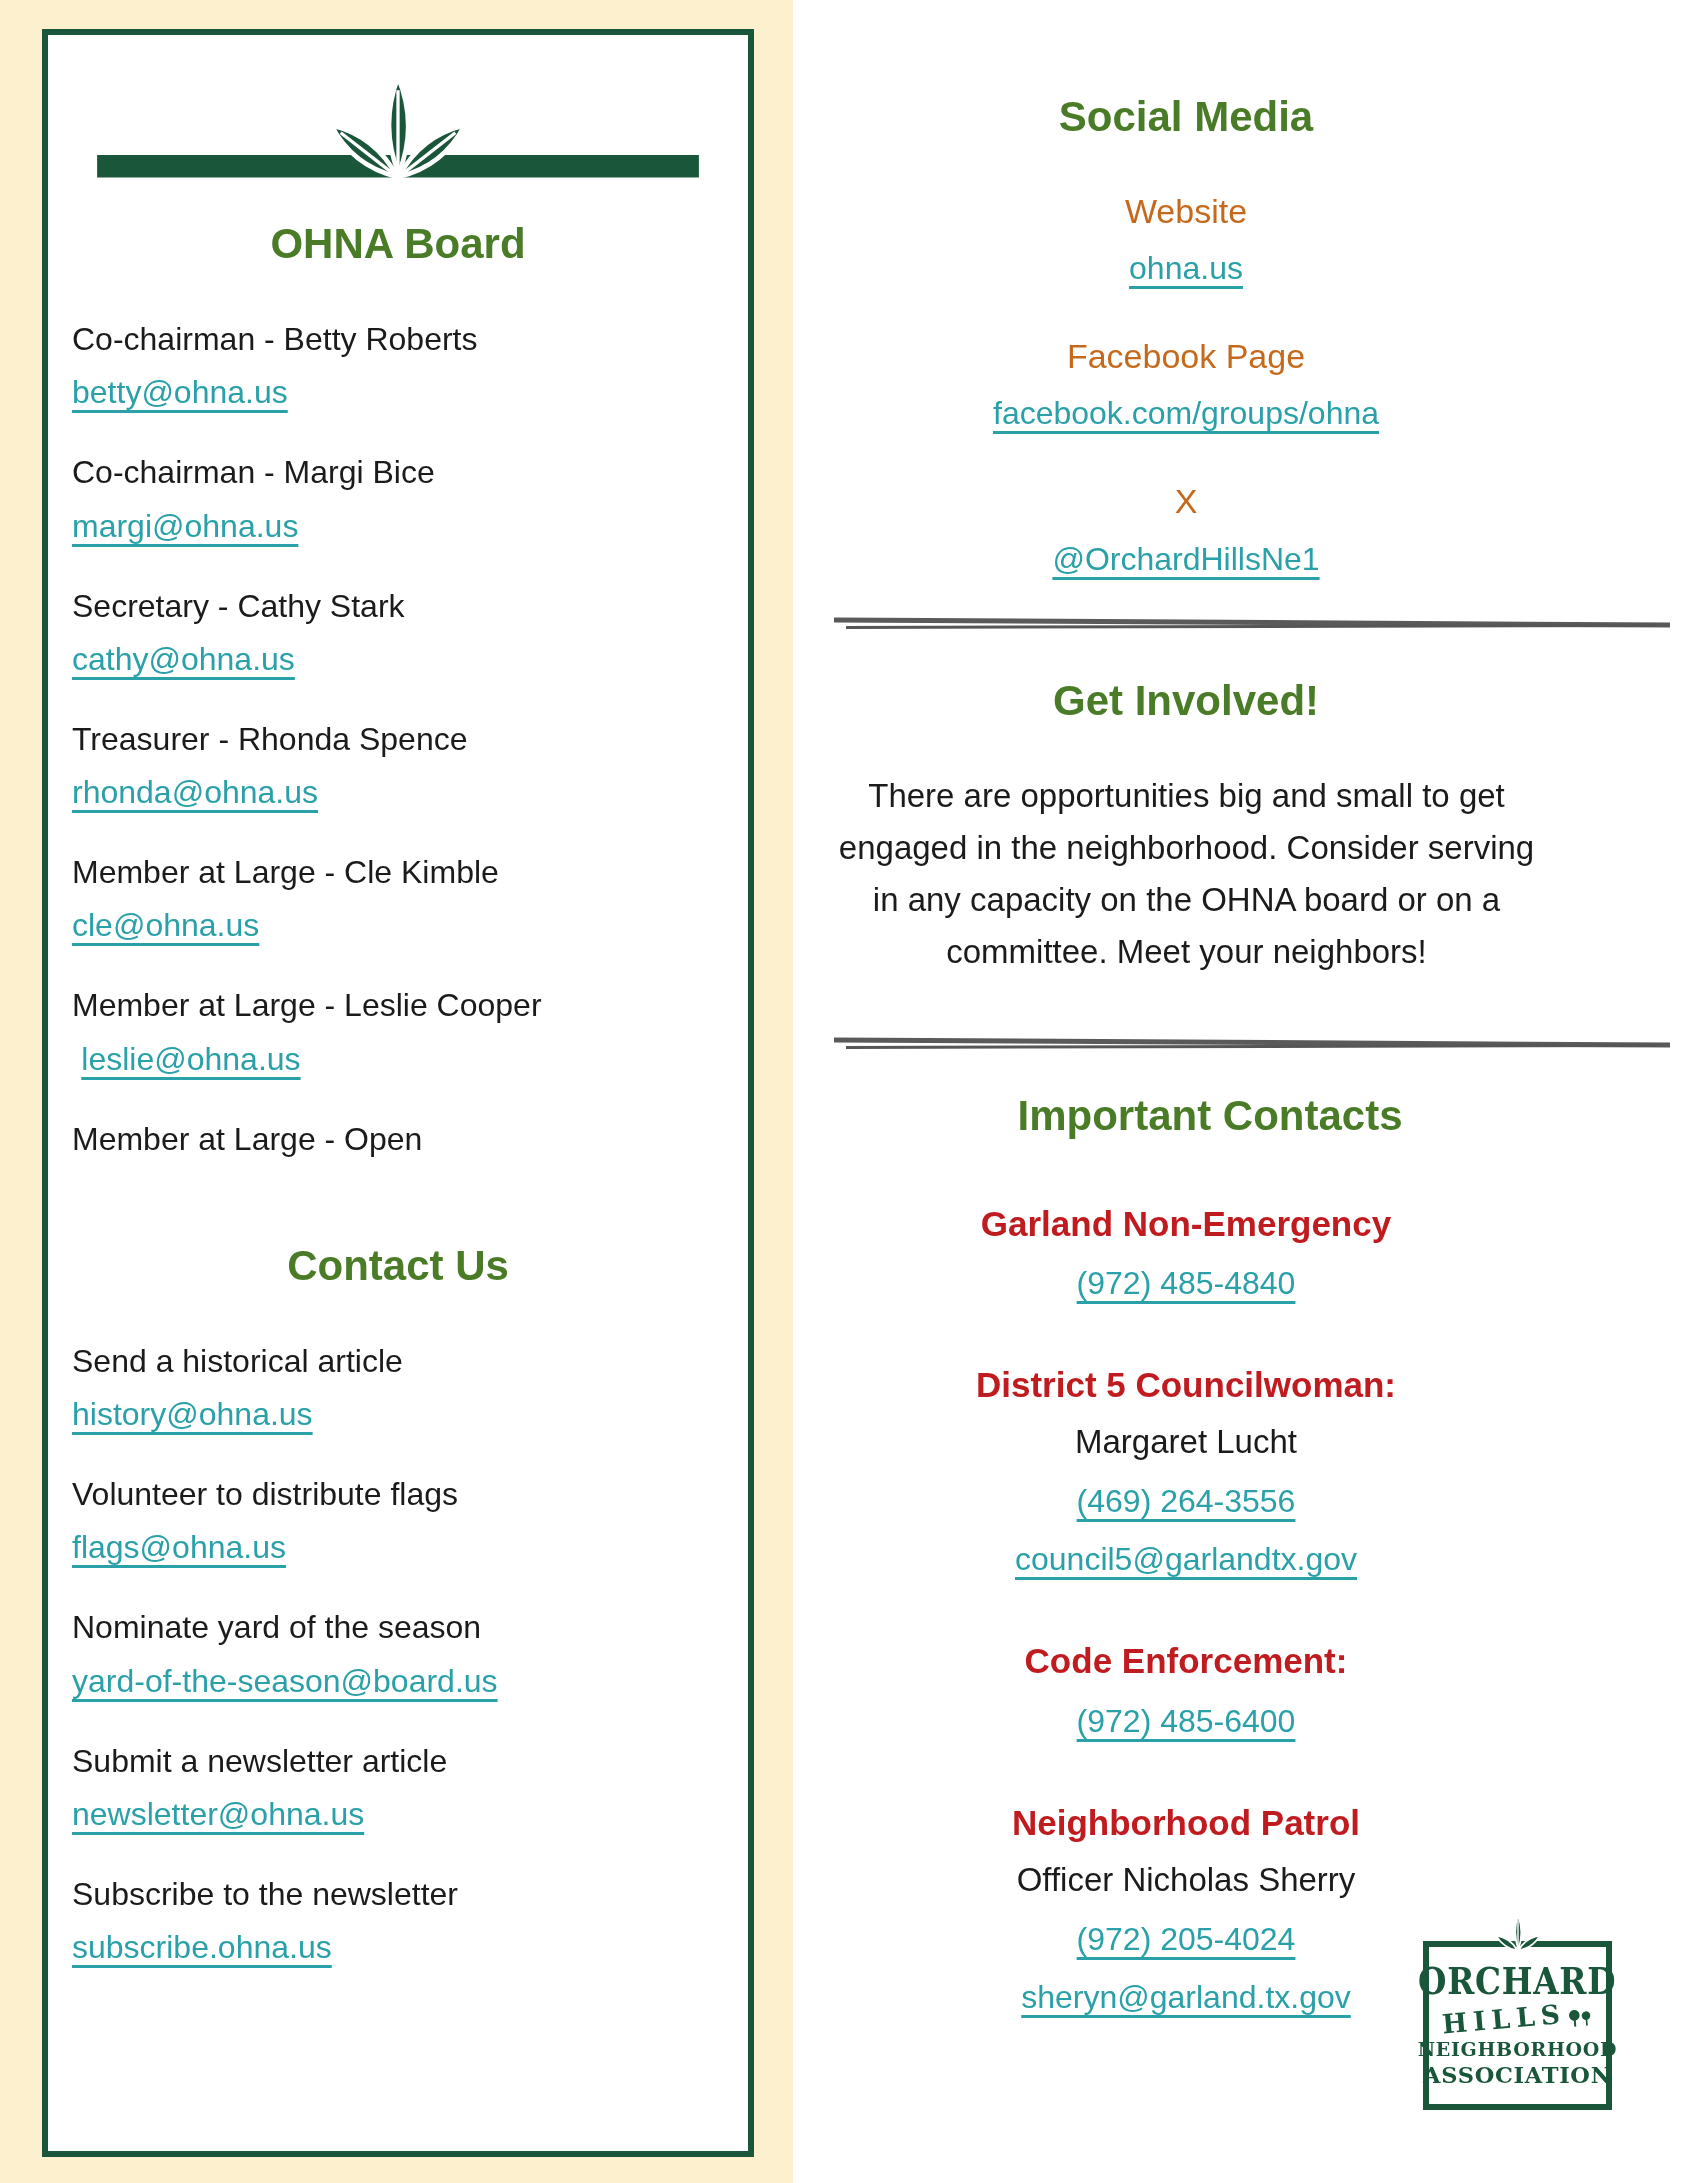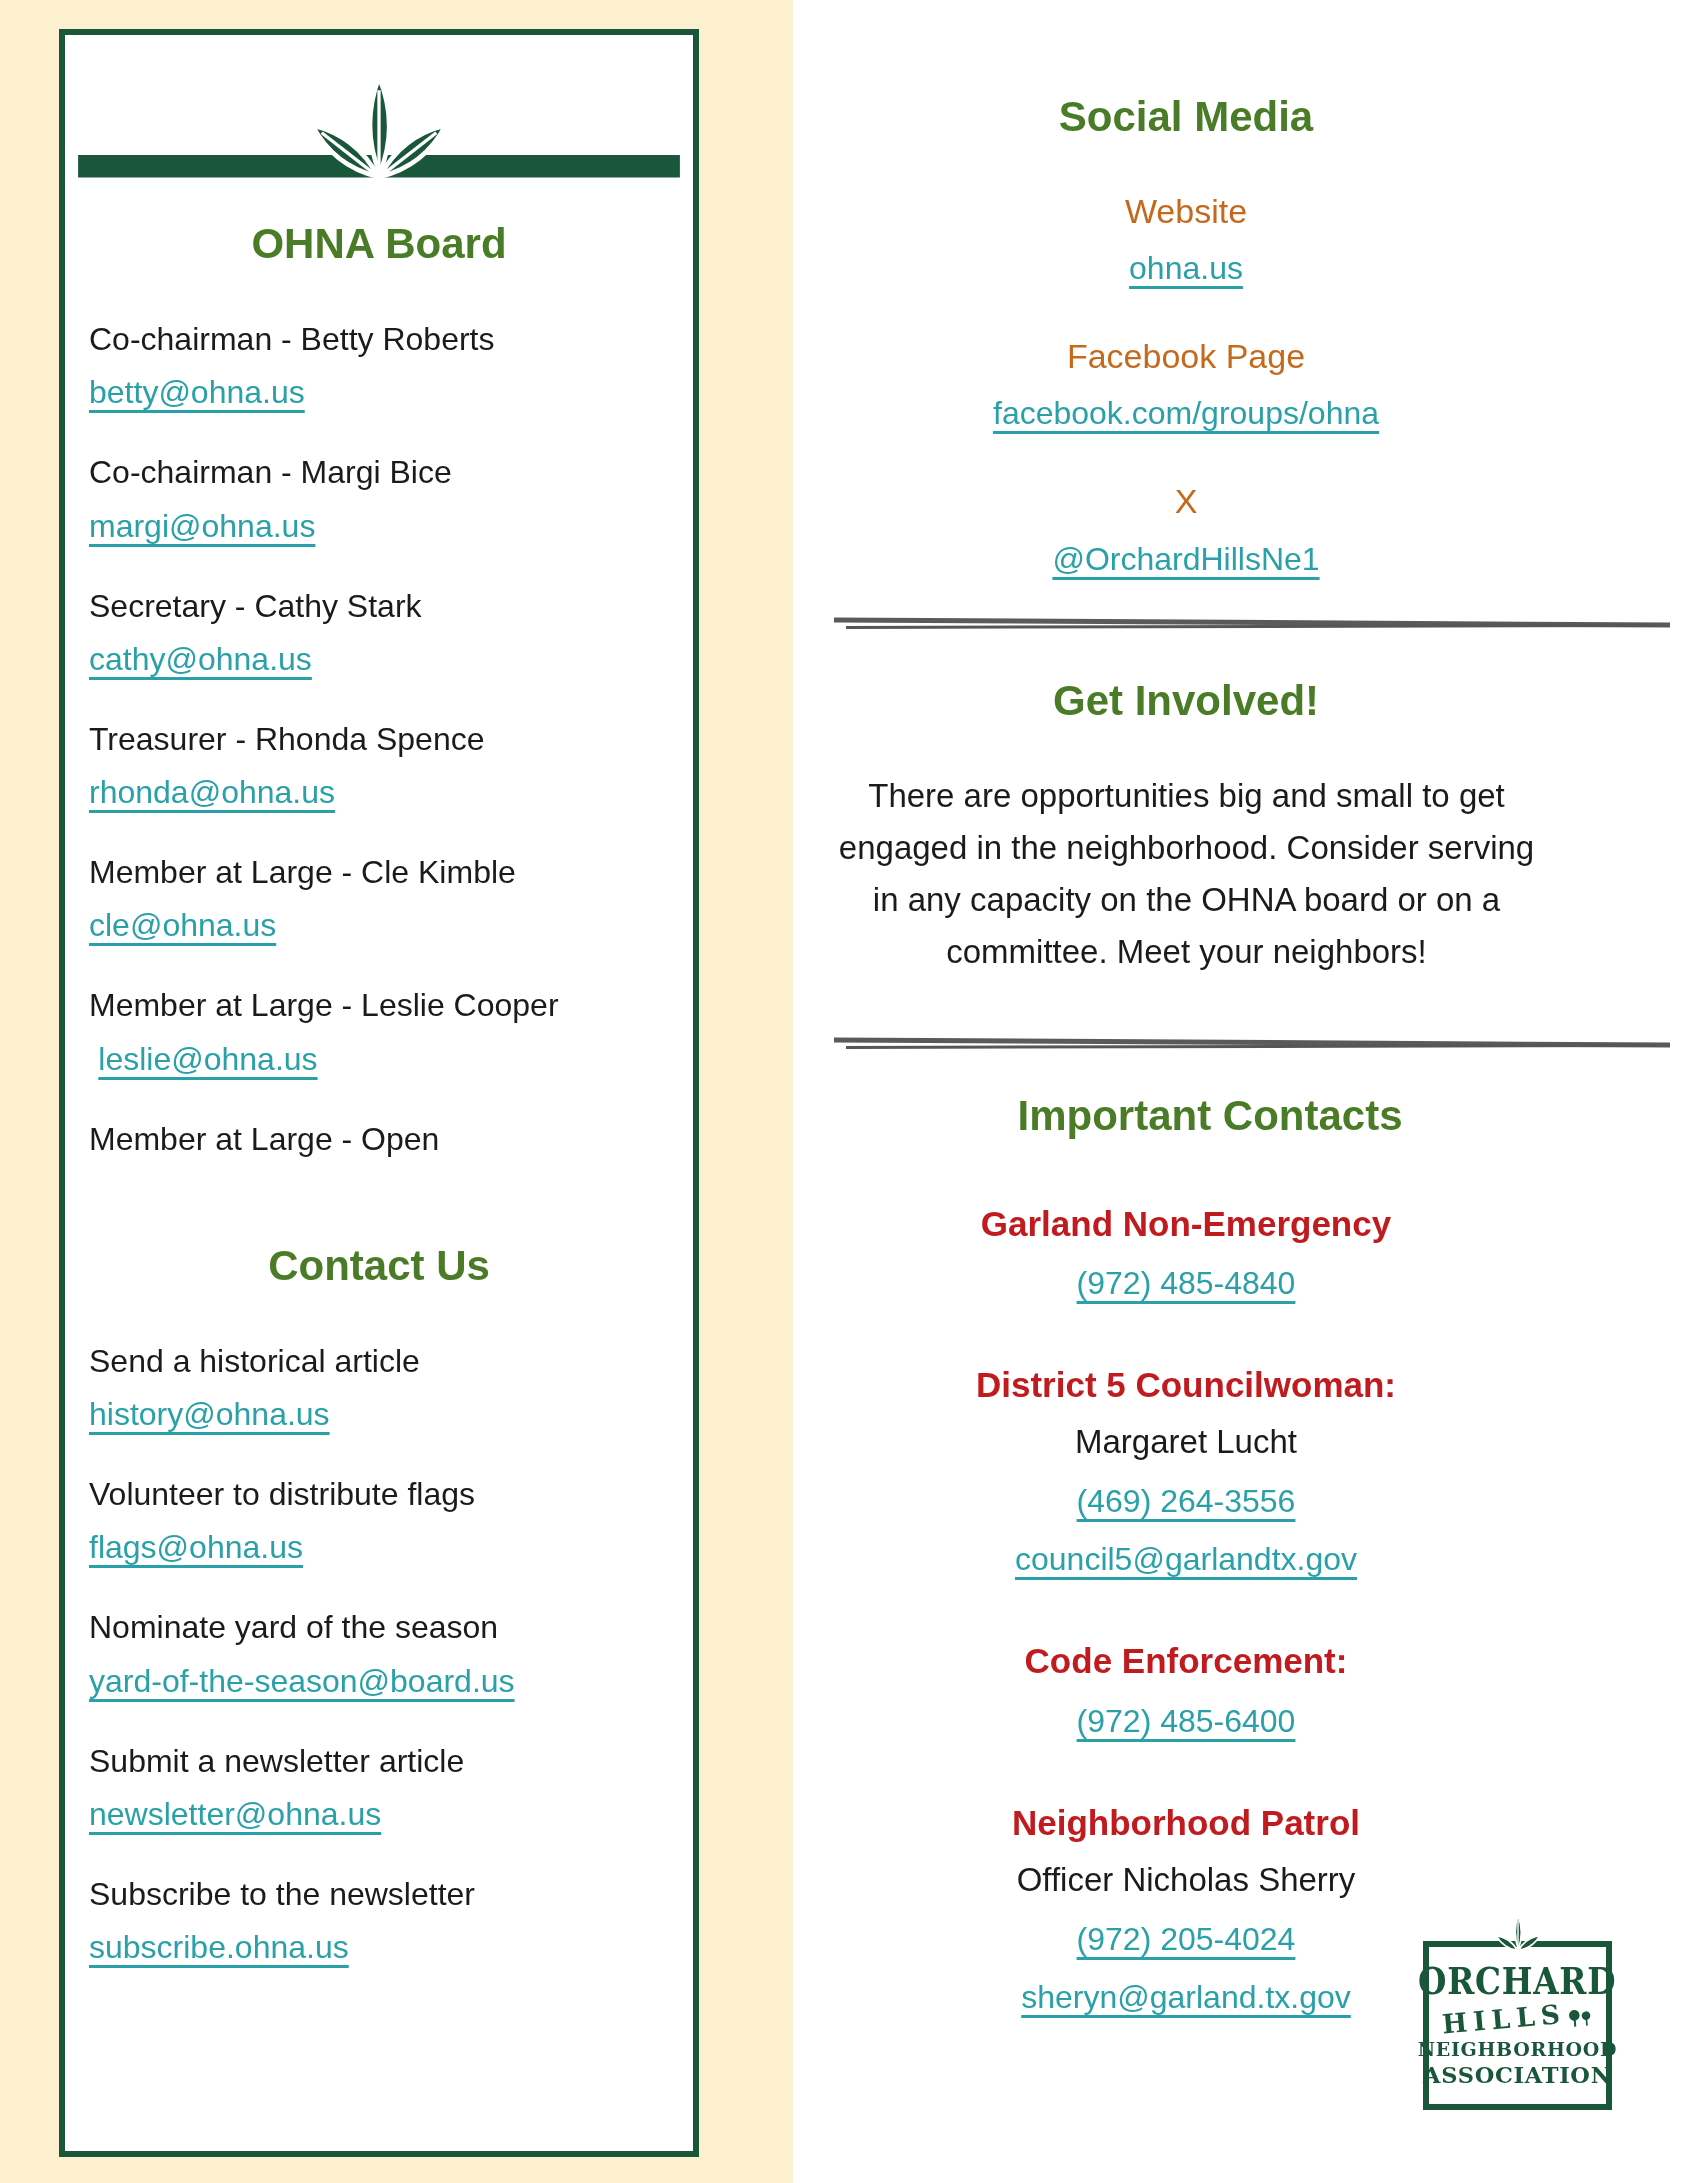--- a/index.html
+++ b/index.html
@@ -4,21 +4,21 @@
 <style>
   html,body { margin:0; padding:0; background:#ffffff; }
   .page {
     position:relative; width:1687px; height:2183px; background:#ffffff;
     font-family:"Liberation Sans", sans-serif; color:#1b1b1b; overflow:hidden;
   }
 
   
   .cream-strip { position:absolute; left:0; top:0; width:793px; height:2183px; background:#fcf0cf; }
   .board-panel {
-    position:absolute; left:59px; top:29px; width:640px; height:2128px;
+    position:absolute; left:42px; top:29px; width:712px; height:2128px;
     background:#ffffff; border:6px solid #19563a; box-sizing:border-box;
   }
   .emblem { display:block; margin:38px auto 0; }
 
   .green-head {
     font-size:42px; font-weight:bold; color:#4a7c28; text-align:center;
     line-height:56px; margin:0;
   }
   .board-head { margin-top:20px; }
   .contact-head { margin-top:77px; }

